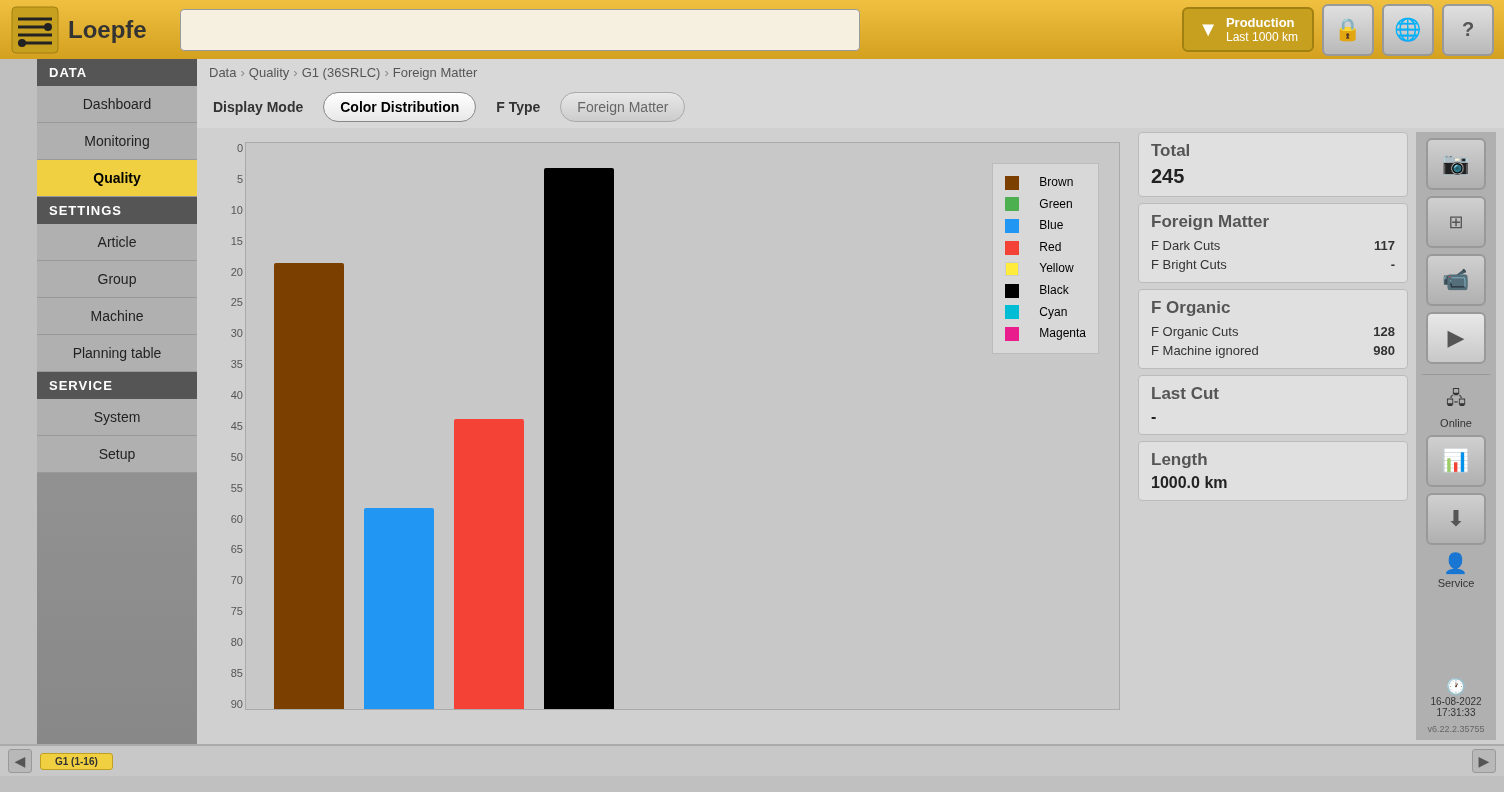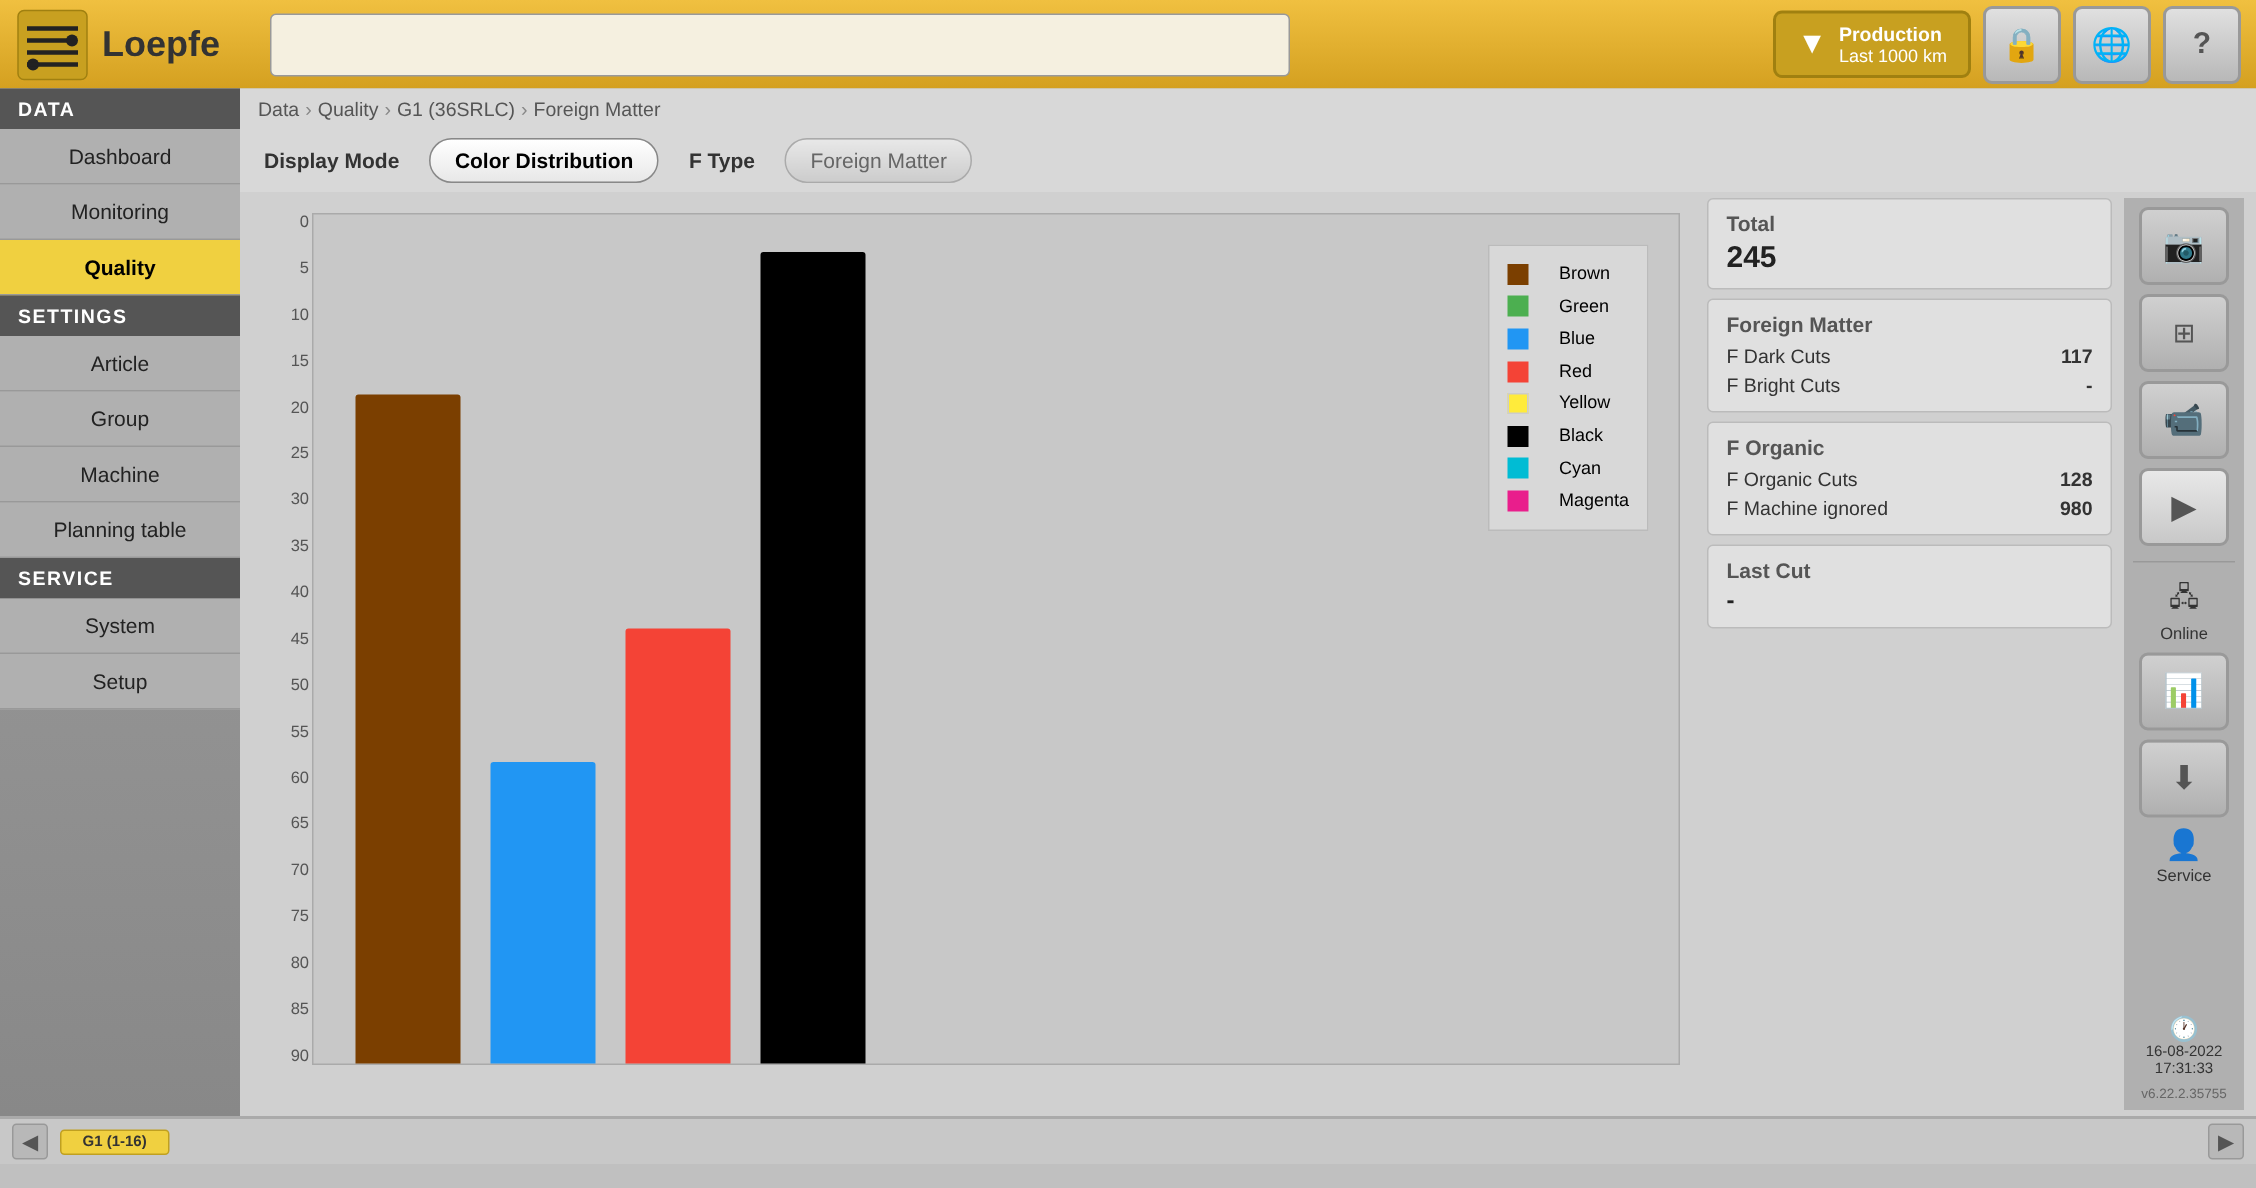--- a/index.html
+++ b/index.html
@@ -75,20 +75,21 @@
       justify-content: center;
       cursor: pointer;
       font-size: 22px;
       color: #555;
     }
 
     
     .main-layout {
       display: flex;
       height: calc(792px - 75px - 32px);
+      padding-left: 37px;
     }
 
     
     .sidebar {
       width: 160px;
       background: linear-gradient(to bottom, #a0a0a0, #888);
       display: flex;
       flex-direction: column;
       flex-shrink: 0;
     }
@@ -262,21 +263,21 @@
       gap: 6px;
       flex-shrink: 0;
     }
     .stat-card {
       background: #e0e0e0;
       border: 1px solid #bbb;
       border-radius: 4px;
       padding: 8px 12px;
     }
     .stat-card-title {
-      font-size: 14px;
+      font-size: 17px;
       font-weight: bold;
       color: #555;
       margin-bottom: 4px;
     }
     .stat-card-value {
       font-size: 20px;
       font-weight: bold;
       color: #222;
     }
     .stat-row {
@@ -569,20 +570,24 @@
             <span>F Machine ignored</span>
             <span class="stat-row-val">980</span>
           </div>
         </div>
 
         <div class="stat-card">
           <div class="stat-card-title">Last Cut</div>
           <div class="stat-card-value" style="font-size:16px;">-</div>
         </div>
 
+        <div class="stat-card">
+          <div class="stat-card-title">Length</div>
+          <div class="stat-card-value" style="font-size:16px;">1000.0 km</div>
+        </div>
       </div>
 
       <div class="right-panel">
         <div class="right-btn">
           <span>📷</span>
         </div>
         <div class="right-btn">
           <span style="font-size:18px;">⊞</span>
         </div>
         <div class="right-btn">

